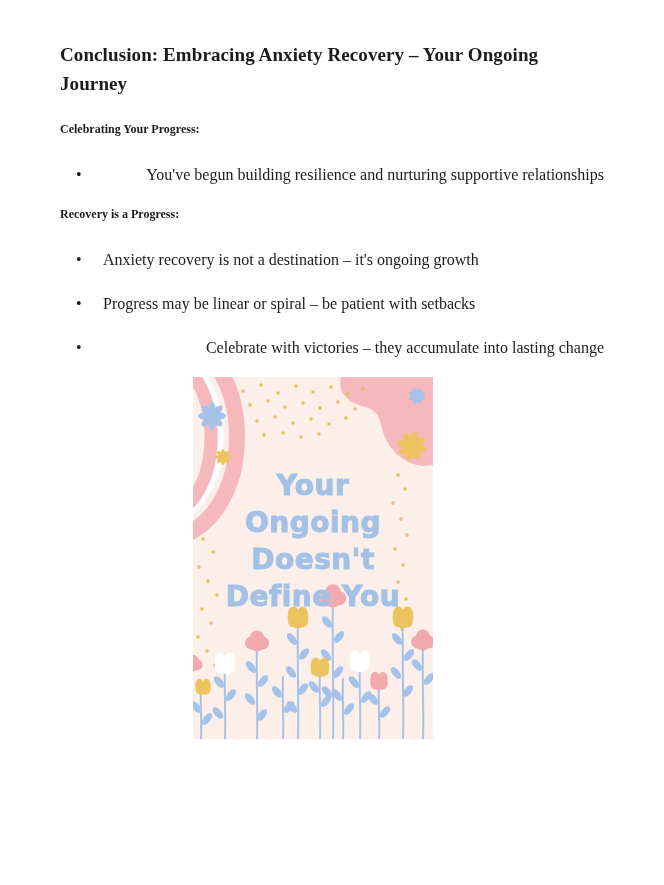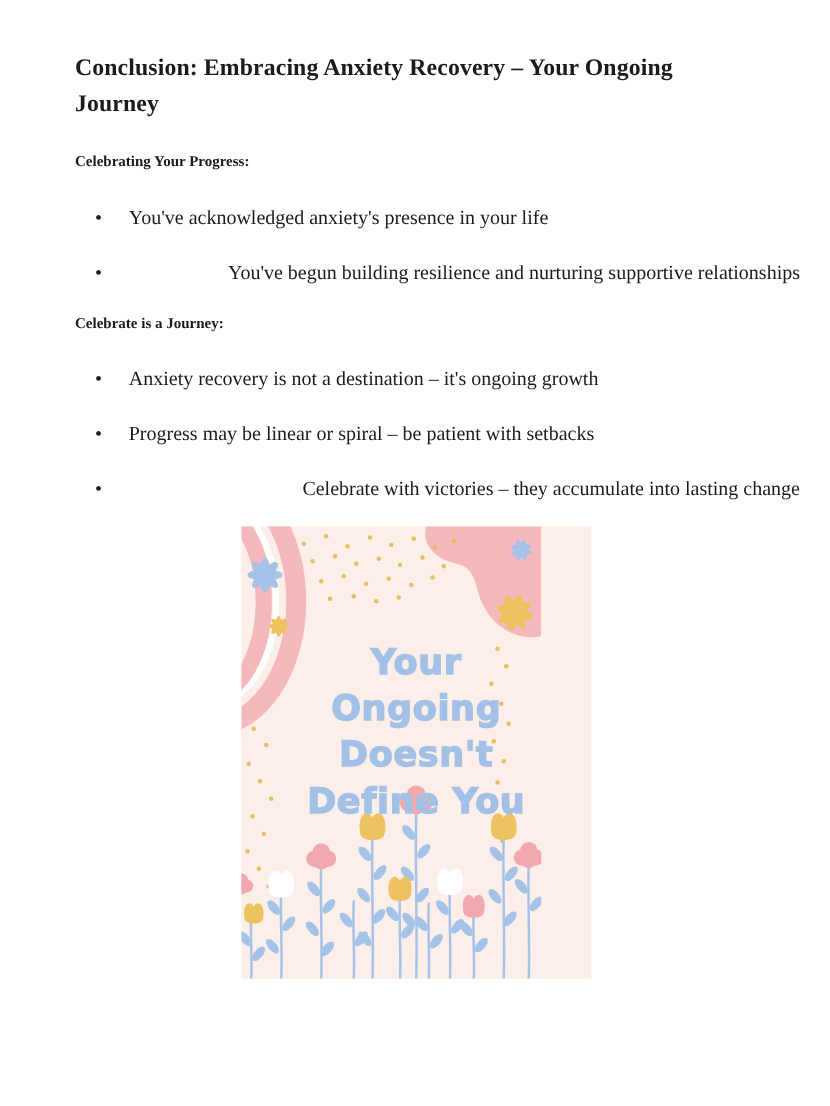--- a/index.html
+++ b/index.html
@@ -1,40 +1,40 @@
 <!DOCTYPE html>
 <html style="--background: #fcefe9; --pink-blob: #f5b8bc; --text-blue: #a3c1e7; --stem-blue: #a5c3e8; --flower-yellow: #ecc35e; --flower-pink: #f2a9ae; --flower-white: #ffffff; --dot-yellow: #e3bf5f;"><head>
 <meta charset="utf-8">
 <style>
   html,body{margin:0;padding:0;}
   body{background:#ffffff;width:664px;height:885px;overflow:hidden;}
   .page{
     width:664px;height:885px;box-sizing:border-box;
-    padding:40px 24px 0 60px;background:#ffffff;
+    padding:40px 60px 0 60px;background:#ffffff;
     font-family:"Liberation Serif",serif;color:#1b1b1b;overflow:hidden;
   }
   h1.doc-title{
     font-size:19px;line-height:29px;font-weight:bold;
     margin:0 0 21px 0;max-width:546px;letter-spacing:0.1px;
   }
   h2.sec-heading{
     font-size:12px;line-height:21px;font-weight:bold;margin:0 0 24px 0;
   }
   ul.bullets{list-style:none;margin:0 0 19px 0;padding:0;}
   ul.bullets li{
     position:relative;padding-left:43px;margin-bottom:23px;
     font-size:16px;line-height:21px;white-space:nowrap;
   }
   ul.bullets li:last-child{margin-bottom:0;text-align:right;}
   ul.bullets li::before{
     content:"\2022";position:absolute;left:16px;top:0;
     font-size:16px;line-height:21px;
   }
   .poster{
-    position:relative;width:280px;height:362px;margin:2px 0 0 133px;
+    position:relative;width:240px;height:362px;margin:2px 0 0 133px;
     background:var(--background,#fcefe9);overflow:hidden;
   }
   .poster svg{position:absolute;left:0;top:0;display:block;}
   .quote{
     position:absolute;top:90px;left:0;right:0;text-align:center;
     font-family:"DejaVu Sans",sans-serif;font-weight:bold;
     font-size:28px;line-height:37px;letter-spacing:0.5px;
     color:var(--text-blue,#a3c1e7);
     -webkit-text-stroke:1.1px var(--text-blue,#a3c1e7);
   }
@@ -51,25 +51,24 @@
 </style>
 </head>
 <body>
 
 <div class="page">
 
   <h1 class="doc-title">Conclusion: Embracing Anxiety Recovery – Your Ongoing Journey</h1>
 
   <h2 class="sec-heading">Celebrating Your Progress:</h2>
   <ul class="bullets">
-    <li><span>You've acknowledged anxiety's presence in your life</span></li>
     <li><span>You've begun building resilience and nurturing supportive relationships</span></li>
   </ul>
 
-  <h2 class="sec-heading">Celebrate is a Journey:</h2>
+  <h2 class="sec-heading">Recovery is a Progress:</h2>
   <ul class="bullets">
     <li><span>Anxiety recovery is not a destination – it's ongoing growth</span></li>
     <li><span>Progress may be linear or spiral – be patient with setbacks</span></li>
     <li><span>Celebrate with victories – they accumulate into lasting change</span></li>
   </ul>
 
   <div class="poster">
     <svg width="240" height="362" viewBox="0 0 240 362">
       <defs>
         <g id="daisy8">

